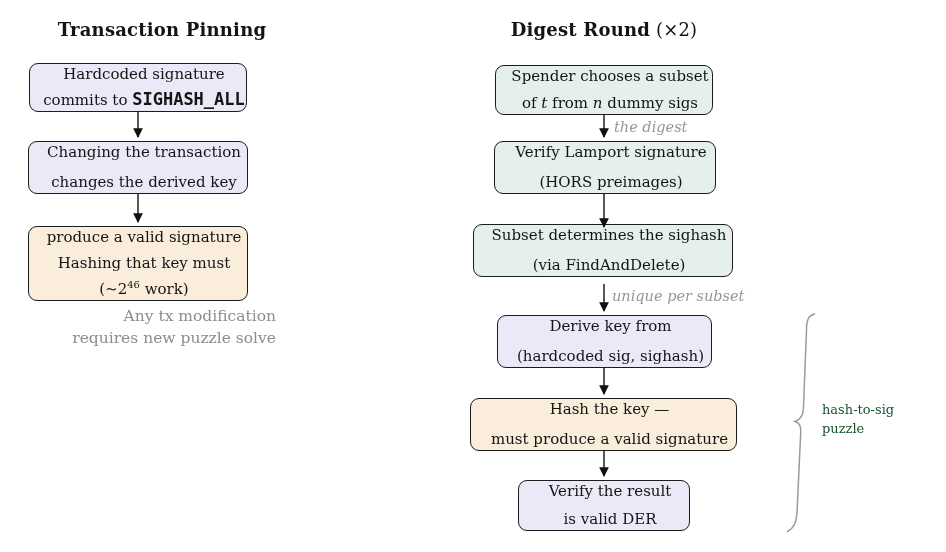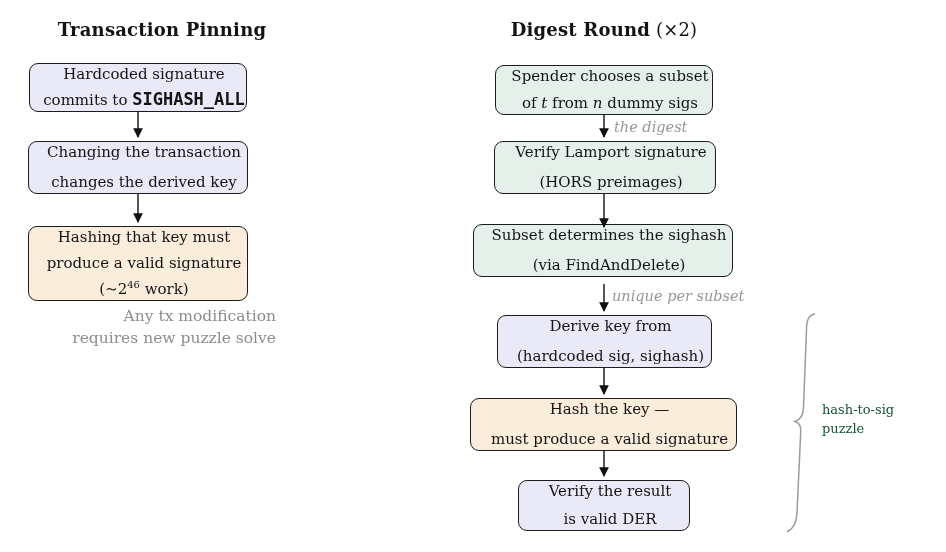--- a/index.html
+++ b/index.html
@@ -50,22 +50,22 @@
     <div class="ln">Hardcoded signature</div>
     <div class="ln"><span>commits to </span><span class="code">SIGHASH_ALL</span></div>
   </div>
 
   <div class="node lavender" style="left:28px; top:141px; width:220px; height:53px;">
     <div class="ln">Changing the transaction</div>
     <div class="ln">changes the derived key</div>
   </div>
 
   <div class="node peach" style="left:28px; top:226px; width:220px; height:75px;">
+    <div class="ln">produce a valid signature</div>
     <div class="ln">Hashing that key must</div>
-    <div class="ln">produce a valid signature</div>
     <div class="ln"><span>(∼2</span><sup class="exp">46</sup><span> work)</span></div>
   </div>
 
   <div class="note" style="left:0; top:305px; width:276px;text-align:right;">
     <div>Any tx modification</div>
     <div>requires new puzzle solve</div>
   </div>
 
   <div class="col-title" style="left:466px; top:19px; width:276px;"><span>Digest Round</span><span class="title-suffix"> (×2)</span></div>
 

